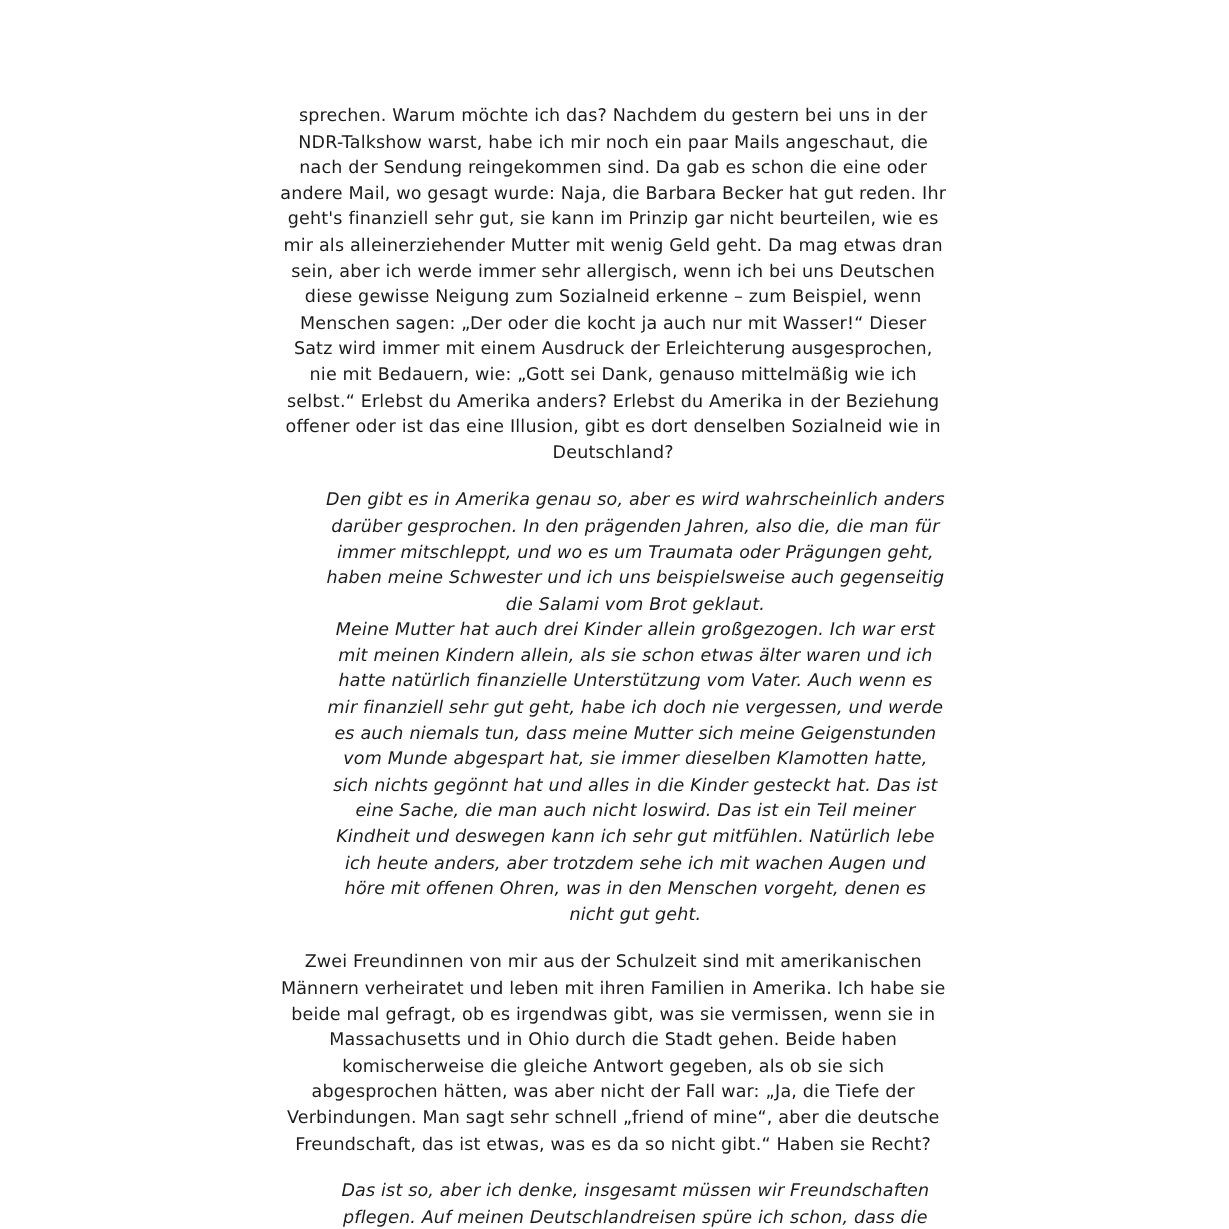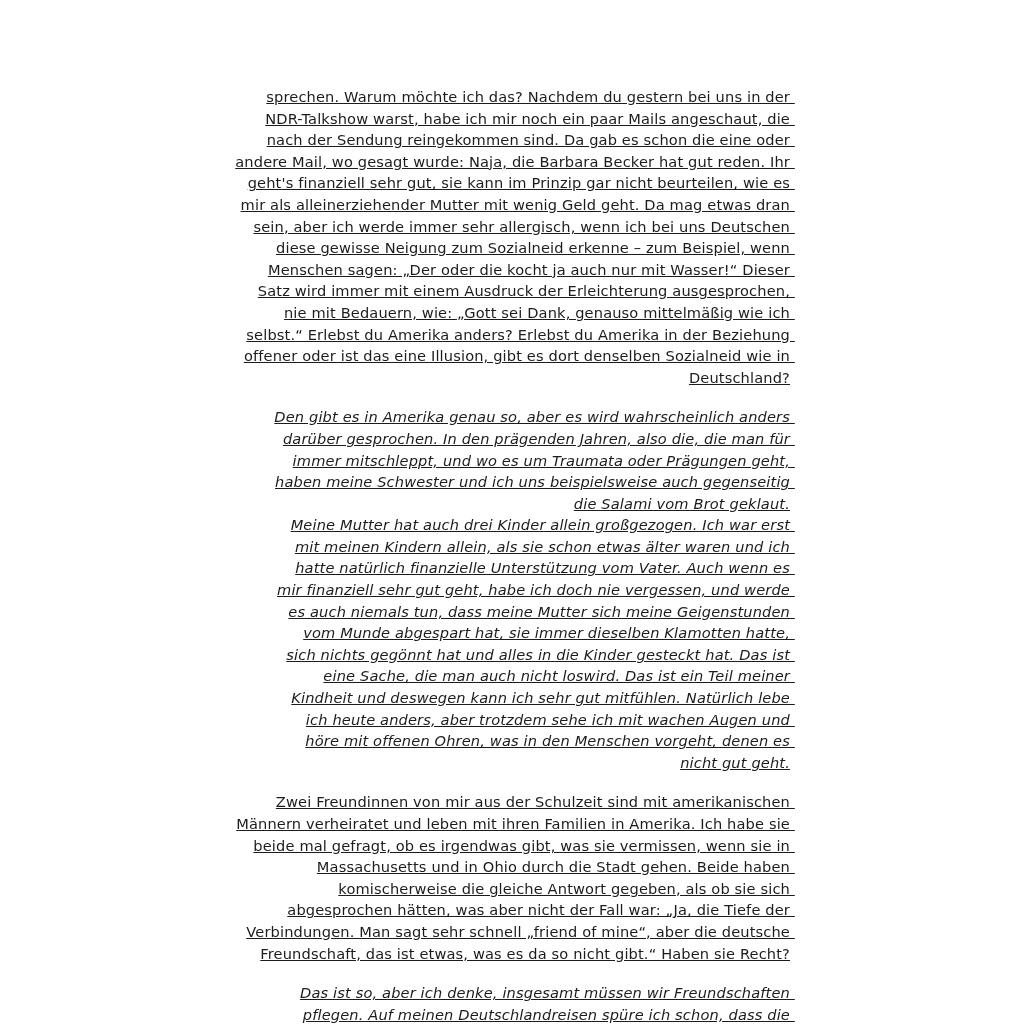--- a/index.html
+++ b/index.html
@@ -23,26 +23,25 @@
   }
   .text-column {
     position: absolute;
     left: 232px;
     top: 86px;
     width: 558px;
   }
   .para {
     font-size: 14.6px;
     line-height: 21.6px;
-    text-align: right;
+    text-align: center;
     margin: 0 0 0 0;
     letter-spacing: 0.01em;
     color: #1c1c1c;
     white-space: pre-wrap;
-    text-decoration: underline;
   }
   .para.italic {
     font-style: italic;
     margin-left: 37px;
   }
   .spacer {
     height: 18px;
   }
   .spacer.small {
     height: 0px;

